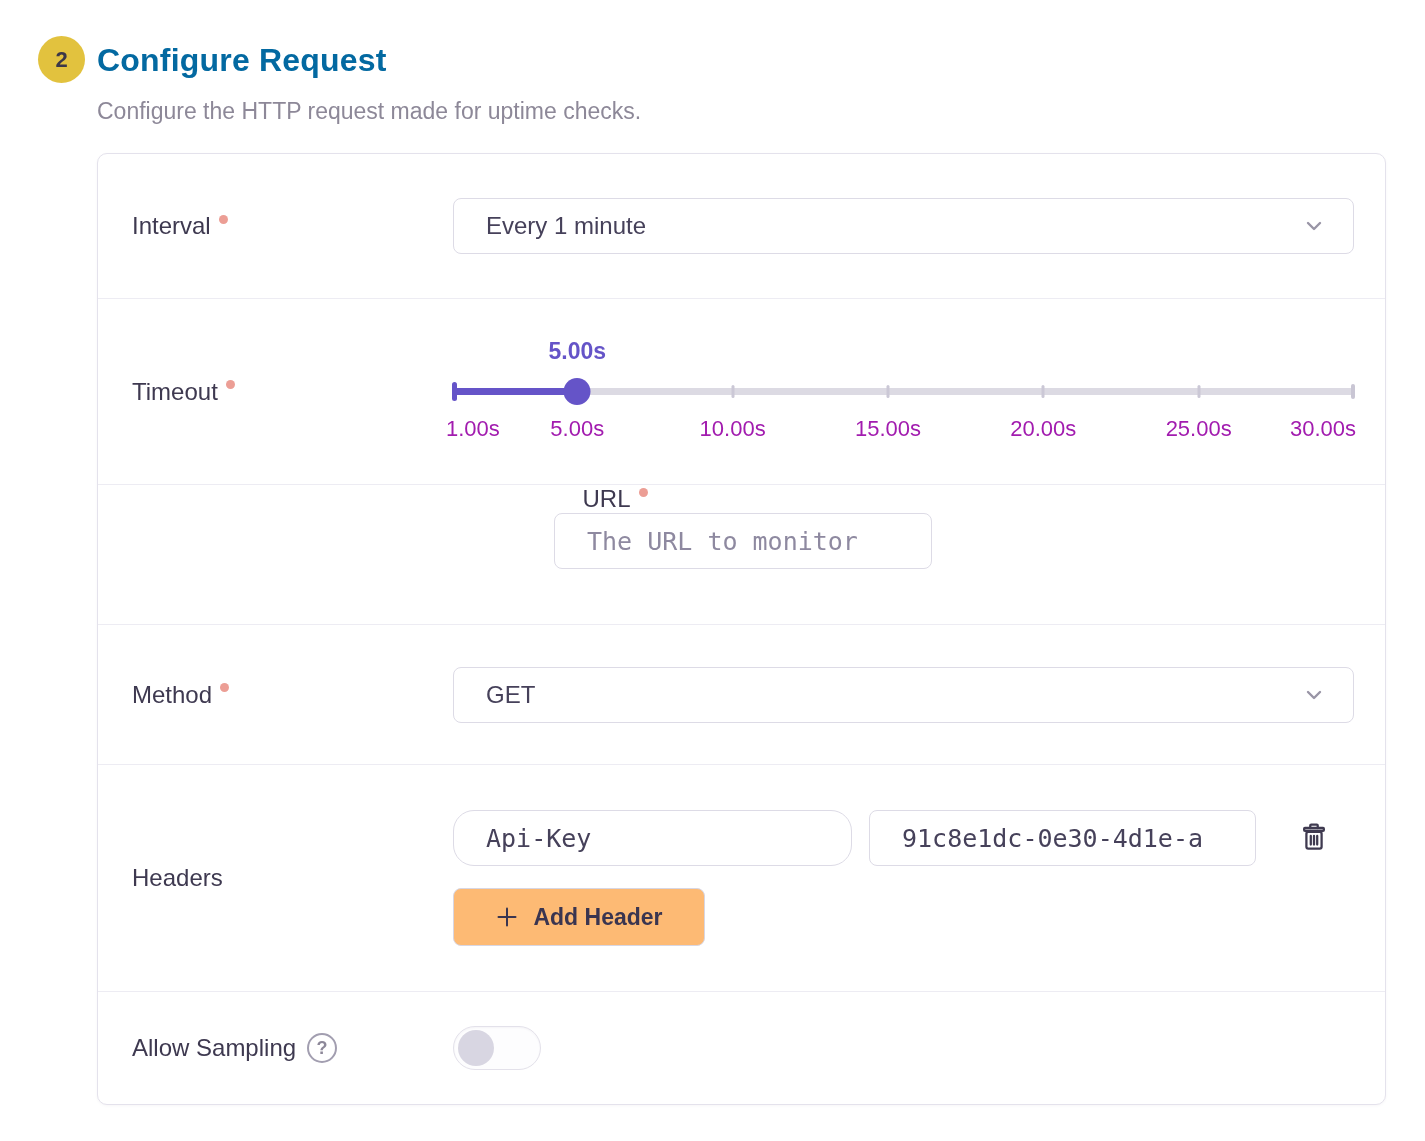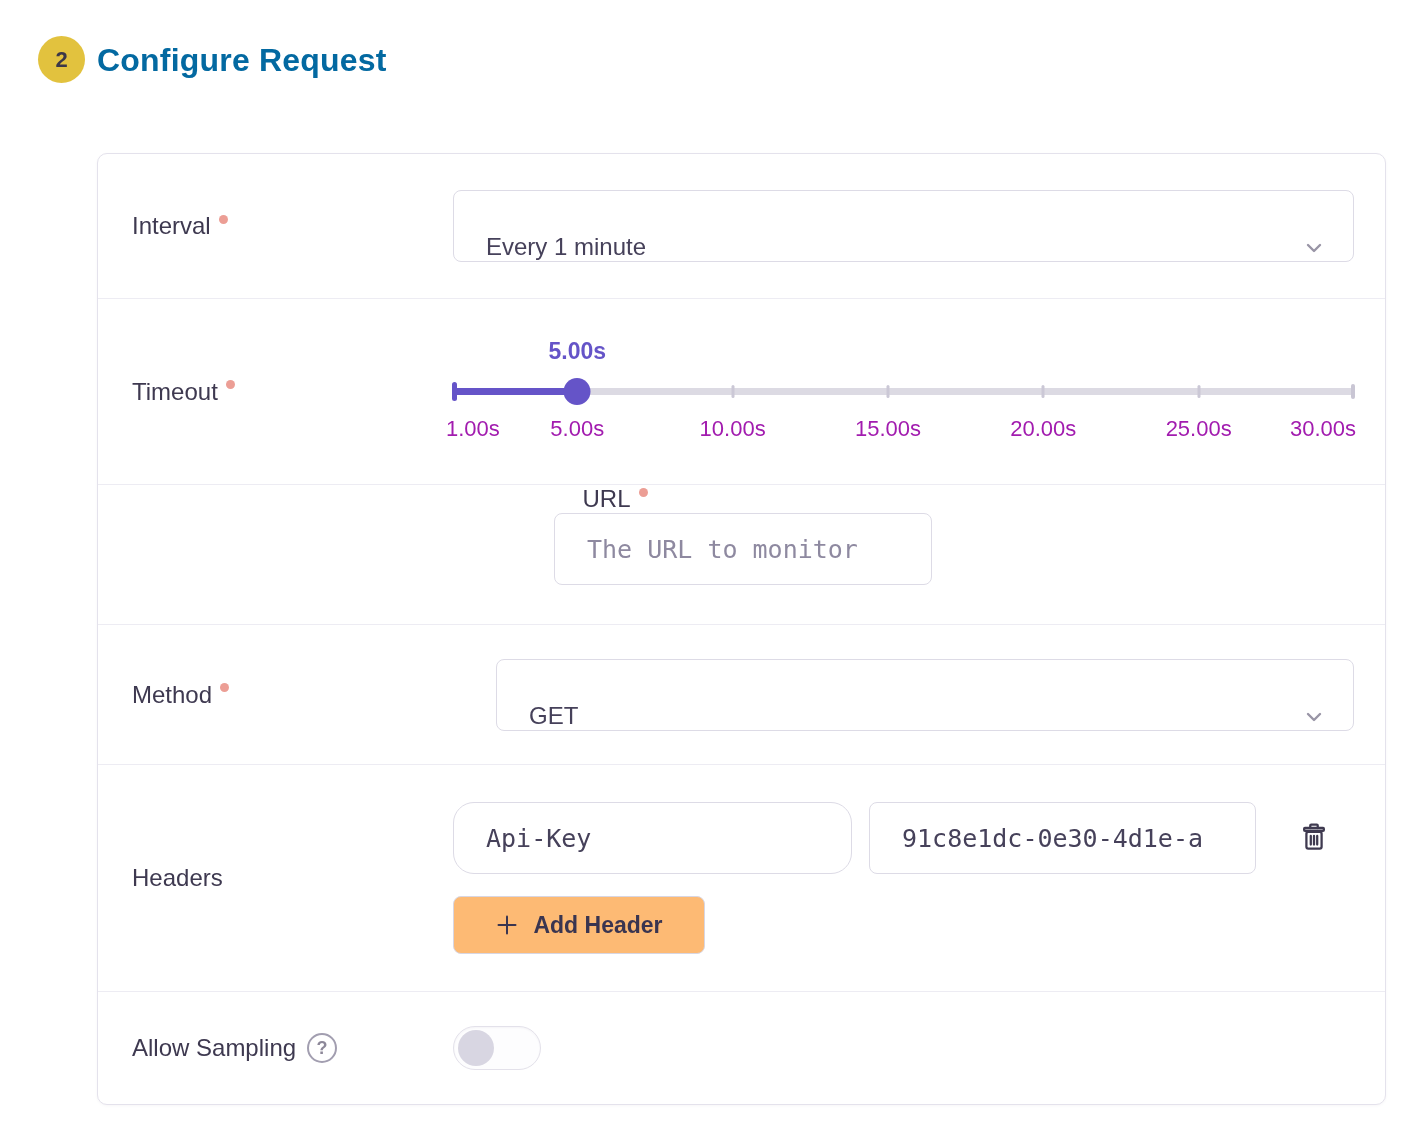--- a/index.html
+++ b/index.html
@@ -22,27 +22,27 @@
   .row + .row { border-top:1px solid #edecf3; }
   .row-label-col { width:321px; flex-shrink:0; display:flex; align-items:center; }
   .row-control { flex:1; min-width:0; position:relative; }
   .field-label { font-size:24px; color:#3e3950; }
   .req-dot { display:inline-block; width:9px; height:9px; border-radius:50%;
     background:#ec9e95; margin-left:8px; margin-bottom:14px; }
 
   .r-interval { height:144px; }
   .r-timeout  { height:186px; }
   .r-url      { height:140px;flex-direction:column; }
-  .r-method   { height:140px;gap:43px; }
+  .r-method   { height:140px; }
   .r-headers  { height:227px; }
   .r-sampling { height:113px; }
 
   
-  .select, .text-input { width:100%; height:72px; border:1px solid #dddbe6;
-    border-radius:8px; background:#fff; display:flex; align-items:flex-end;
+  .select, .text-input { width:100%; height:56px; border:1px solid #dddbe6;
+    border-radius:8px; background:#fff; display:flex; align-items:center;
     padding:0 26px 0 32px; font-size:24px; color:#46415a; }
   .select { justify-content:space-between; cursor:pointer; }
   .select .chev { flex-shrink:0; margin-left:12px; display:flex; }
   .text-input { font-family:"DejaVu Sans Mono", monospace; font-size:25px; outline:none; }
   .text-input::placeholder { color:#8e89a0; opacity:1; }
 
   
   .slider { position:relative; height:108px; width:100%; }
   .slider-value-label { position:absolute; top:0; transform:translateX(-50%);
     font-size:23px; font-weight:bold; color:#6554c8; white-space:nowrap; }
@@ -88,20 +88,21 @@
 </style>
 </head>
 <body>
 
 <div class="page">
 
   <div class="badge">
     <span>2</span>
   </div>
   <h1 class="title">Configure Request</h1>
+  <p class="subtitle">Configure the HTTP request made for uptime checks.</p>
 
   <div class="card">
 
     <div class="row r-interval">
       <div class="row-label-col">
         <span class="field-label">Interval</span>
         <span class="req-dot"></span>
       </div>
       <div class="row-control">
         <div class="select">

